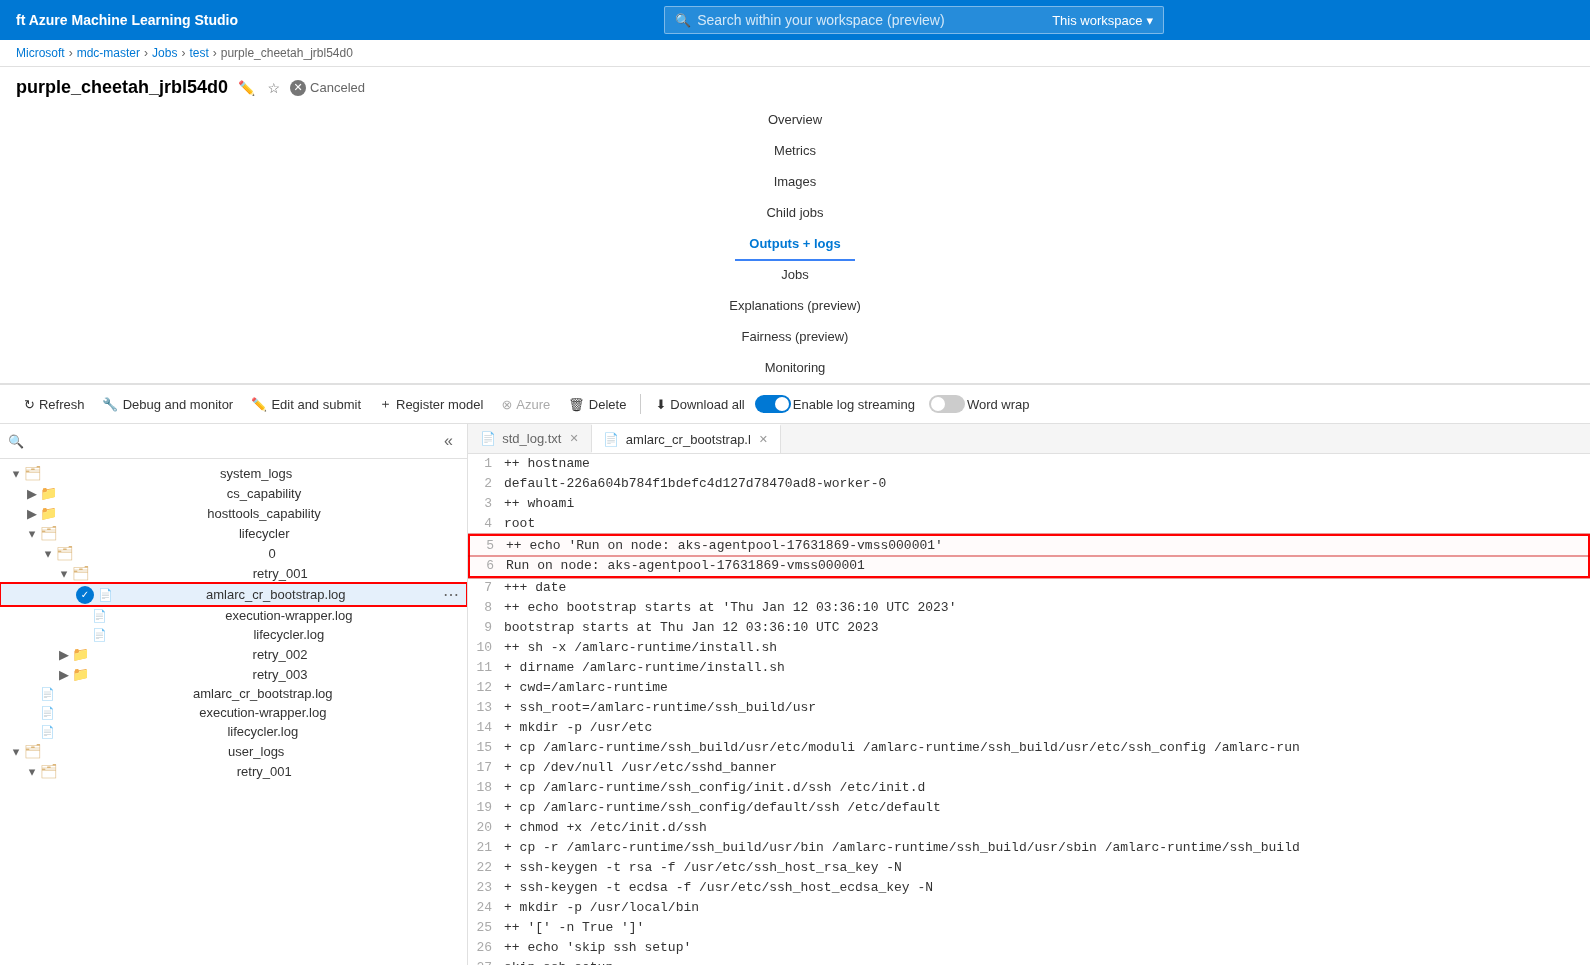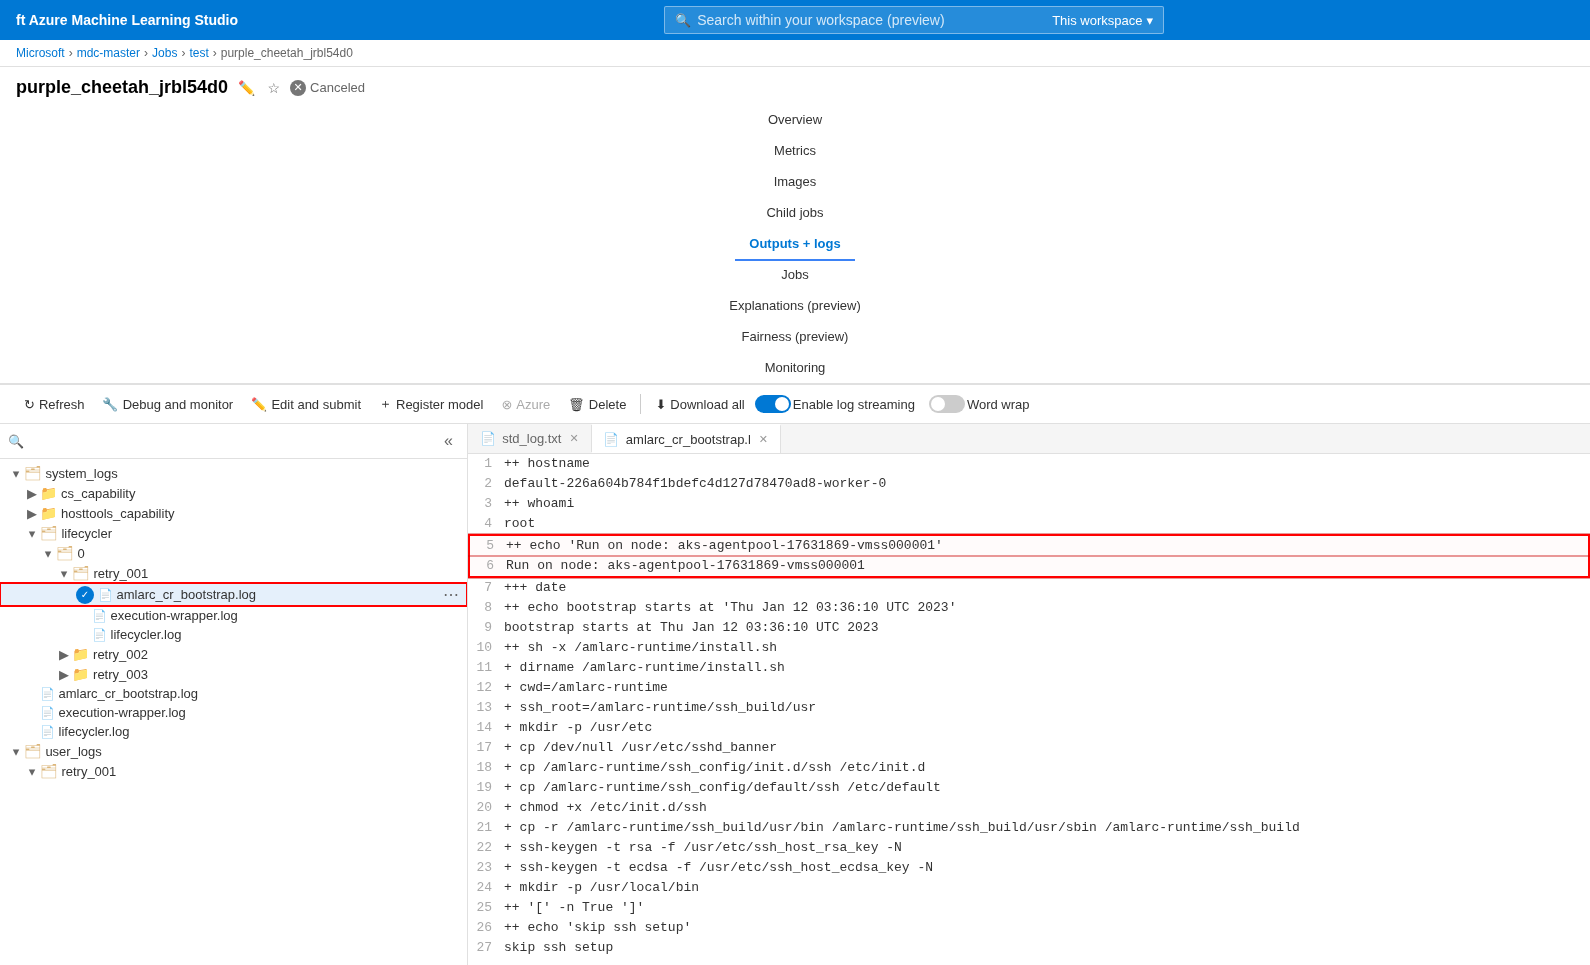--- a/index.html
+++ b/index.html
@@ -207,21 +207,21 @@
       color: #333;
       position: relative;
     }
     .tree-item.highlighted {
       background: #fff;
       outline: 2px solid #d00;
       outline-offset: -1px;
     }
     .tree-indent { display: inline-block; }
     .tree-arrow { width: 16px; text-align: center; color: #666; flex-shrink: 0; }
-    .tree-label { flex: 1; }
+    .tree-label { flex: 1; text-align: center; }
     .tree-more { margin-left: auto; padding: 0 8px; color: #666; font-size: 16px; }
 
     
     .folder-icon { color: #dcb67a; font-size: 14px; }
     .file-icon { color: #666; font-size: 12px; }
 
     
     .code-panel {
       flex: 1;
       display: flex;
@@ -575,20 +575,24 @@
         </div>
         <div class="code-line">
           <span class="line-num">13</span>
           <span class="line-content">+ ssh_root=/amlarc-runtime/ssh_build/usr</span>
         </div>
         <div class="code-line">
           <span class="line-num">14</span>
           <span class="line-content">+ mkdir -p /usr/etc</span>
         </div>
         <div class="code-line">
+          <span class="line-num">15</span>
+          <span class="line-content">+ cp /amlarc-runtime/ssh_build/usr/etc/moduli /amlarc-runtime/ssh_build/usr/etc/ssh_config /amlarc-run</span>
+        </div>
+        <div class="code-line">
           <span class="line-num">17</span>
           <span class="line-content">+ cp /dev/null /usr/etc/sshd_banner</span>
         </div>
         <div class="code-line">
           <span class="line-num">18</span>
           <span class="line-content">+ cp /amlarc-runtime/ssh_config/init.d/ssh /etc/init.d</span>
         </div>
         <div class="code-line">
           <span class="line-num">19</span>
           <span class="line-content">+ cp /amlarc-runtime/ssh_config/default/ssh /etc/default</span>

